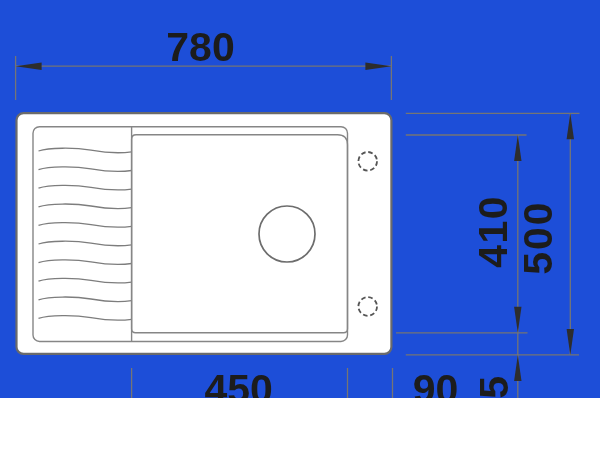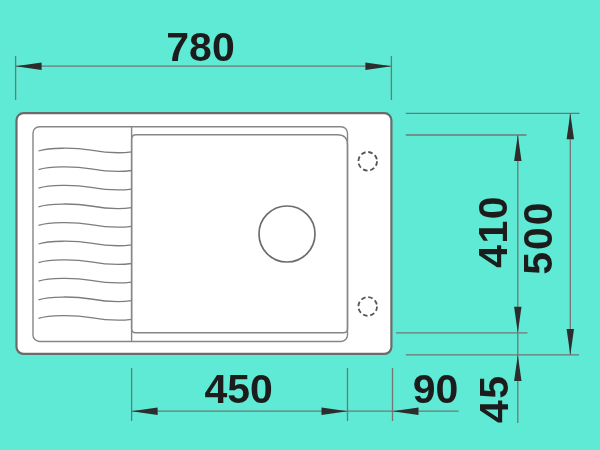--- a/index.html
+++ b/index.html
@@ -1,16 +1,16 @@
 <!DOCTYPE html>
 <html><head>
 <meta charset="utf-8">
 <style>
   html,body{margin:0;padding:0;background:#ffffff;}
-  .wrap{width:600px;height:450px;position:relative;background:#5eead4;overflow:hidden;}
+  .wrap{width:600px;height:398px;position:relative;background:#1d4ed8;overflow:hidden;}
   svg{display:block;}
   text{font-family:"Liberation Sans",sans-serif;font-weight:bold;fill:#1c1c1c;}
 </style>
 </head>
 <body>
 <div class="wrap">
 <svg width="600" height="450" viewBox="0 0 600 450">
 
   <rect x="16.5" y="113.2" width="374.9" height="240.7" rx="7" ry="7" fill="#ffffff" stroke="#6b6b6b" stroke-width="2.2"></rect>
 

